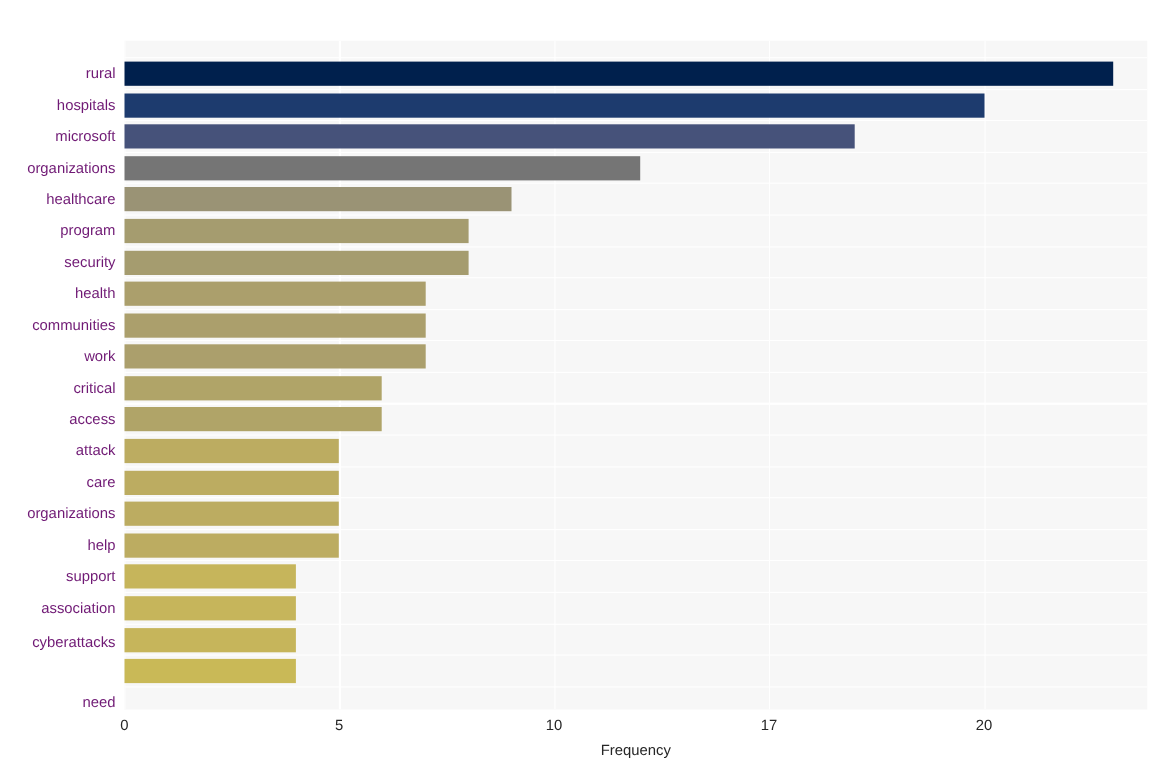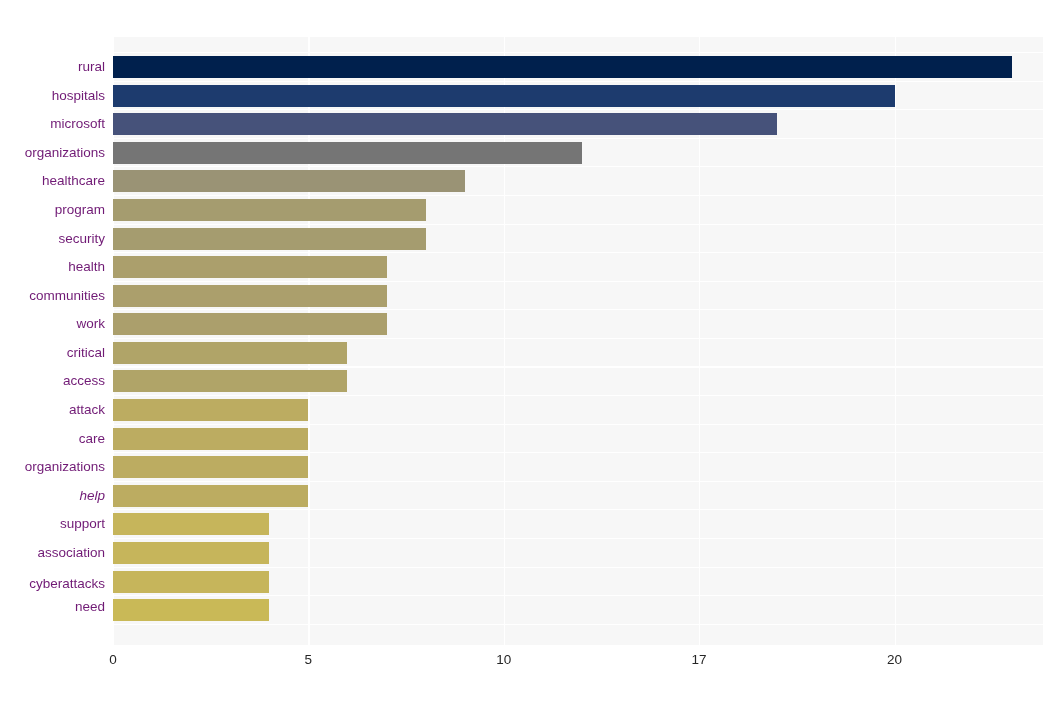--- a/index.html
+++ b/index.html
@@ -117,25 +117,25 @@
       <div class="ylabel" style="top: 165.924px; margin-left: 36px;">program</div>
       <div class="ylabel" style="top: 194.509px;">security</div>
       <div class="ylabel" style="top: 223.094px;">health</div>
       <div class="ylabel" style="top: 251.679px;">communities</div>
       <div class="ylabel" style="top: 280.264px;">work</div>
       <div class="ylabel" style="top: 308.849px;">critical</div>
       <div class="ylabel" style="top: 337.433px;">access</div>
       <div class="ylabel" style="top: 366.018px; padding-left: 48px;">attack</div>
       <div class="ylabel" style="top: 394.603px;">care</div>
       <div class="ylabel" style="top: 423.188px;">organizations</div>
-      <div class="ylabel" style="top: 451.773px; font-style: italic;">help</div>
+      <div class="ylabel" style="top: 451.773px;">help</div>
       <div class="ylabel" style="top: 480.358px;">support</div>
       <div class="ylabel" style="top: 508.943px;">association</div>
       <div class="ylabel" style="top: 540px;">cyberattacks</div>
-      <div class="ylabel" style="top: 563px; margin-left: 12px;">need</div>
+      <div class="ylabel" style="top: 595px; margin-left: 12px;">need</div>
     </div>
 
   <div id="plot-area">
       <div class="hgrid" style="top: 15px;"></div>
       <div class="hgrid" style="top: 43.5849px;"></div>
       <div class="hgrid" style="top: 72.1697px;"></div>
       <div class="hgrid" style="top: 100.755px;"></div>
       <div class="hgrid" style="top: 129.339px;"></div>
       <div class="hgrid" style="top: 157.924px;"></div>
       <div class="hgrid" style="top: 186.509px;"></div>
@@ -181,14 +181,15 @@
     </div>
 
   <div id="x-axis">
       <div class="xtick" style="left: 0px;">0</div>
       <div class="xtick" style="left: 195.378px;">5</div>
       <div class="xtick" style="left: 390.756px;">10</div>
       <div class="xtick" style="left: 586.134px;">17</div>
       <div class="xtick" style="left: 781.513px;">20</div>
     </div>
 
+  <div id="x-axis-label">Frequency</div>
 
 </div>
 
 </body></html>

